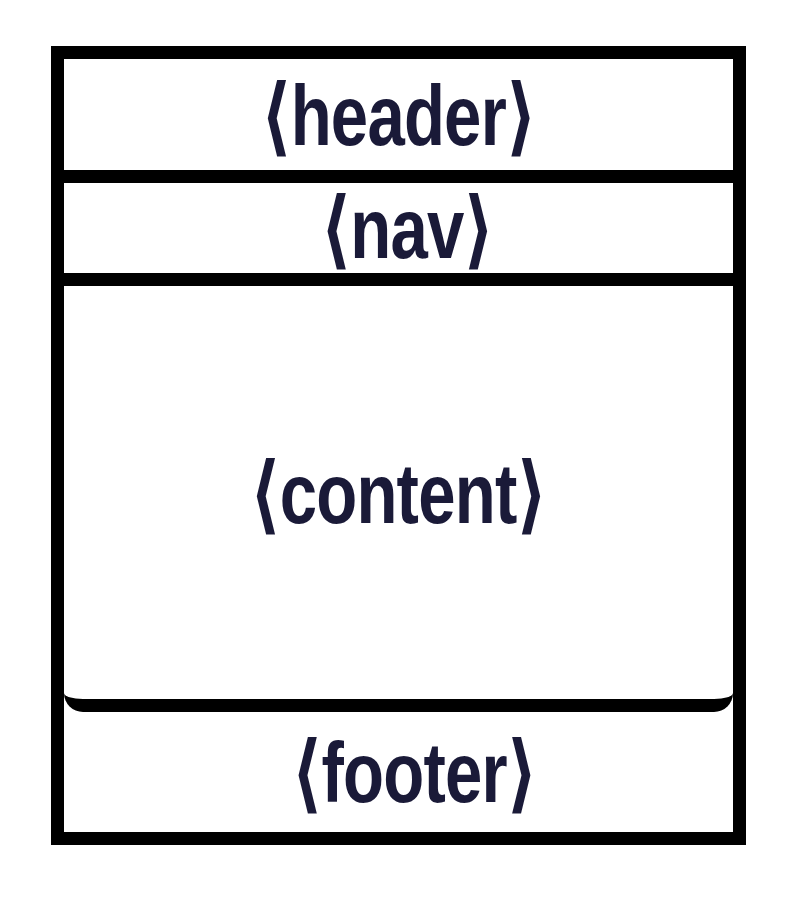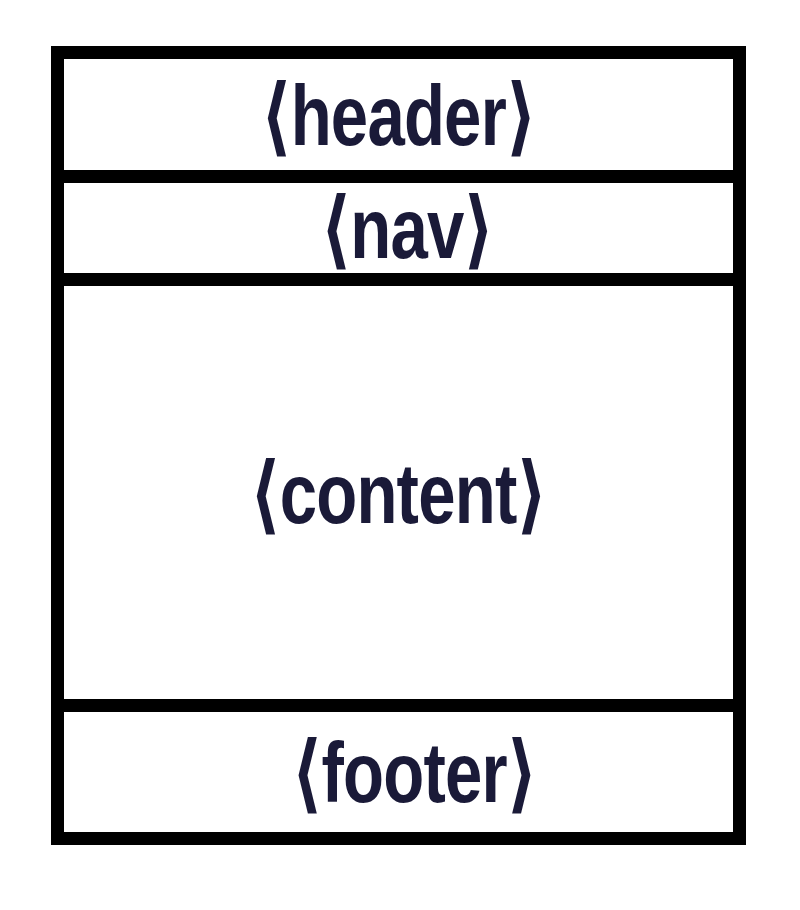--- a/index.html
+++ b/index.html
@@ -36,21 +36,21 @@
     align-items: center;
     justify-content: center;
     background: #ffffff;
     overflow: visible;
   }
   .section.divided {
     border-bottom: 13px solid #000000;
   }
   .section-header  { height: 124px; }
   .section-nav     { height: 103px; padding-left: 16px; }
-  .section-content { flex: 1; }
+  .section-content { flex: 1; border-radius: 19px; }
   .section-footer  { height: 120px; padding-left: 32px; }
   .tag-label {
     display: inline-block;
     font-size: 86px;
     font-weight: bold;
     color: #1a1a38;
     line-height: 1;
     white-space: nowrap;
     letter-spacing: -1px;
     transform: scaleX(0.78);

